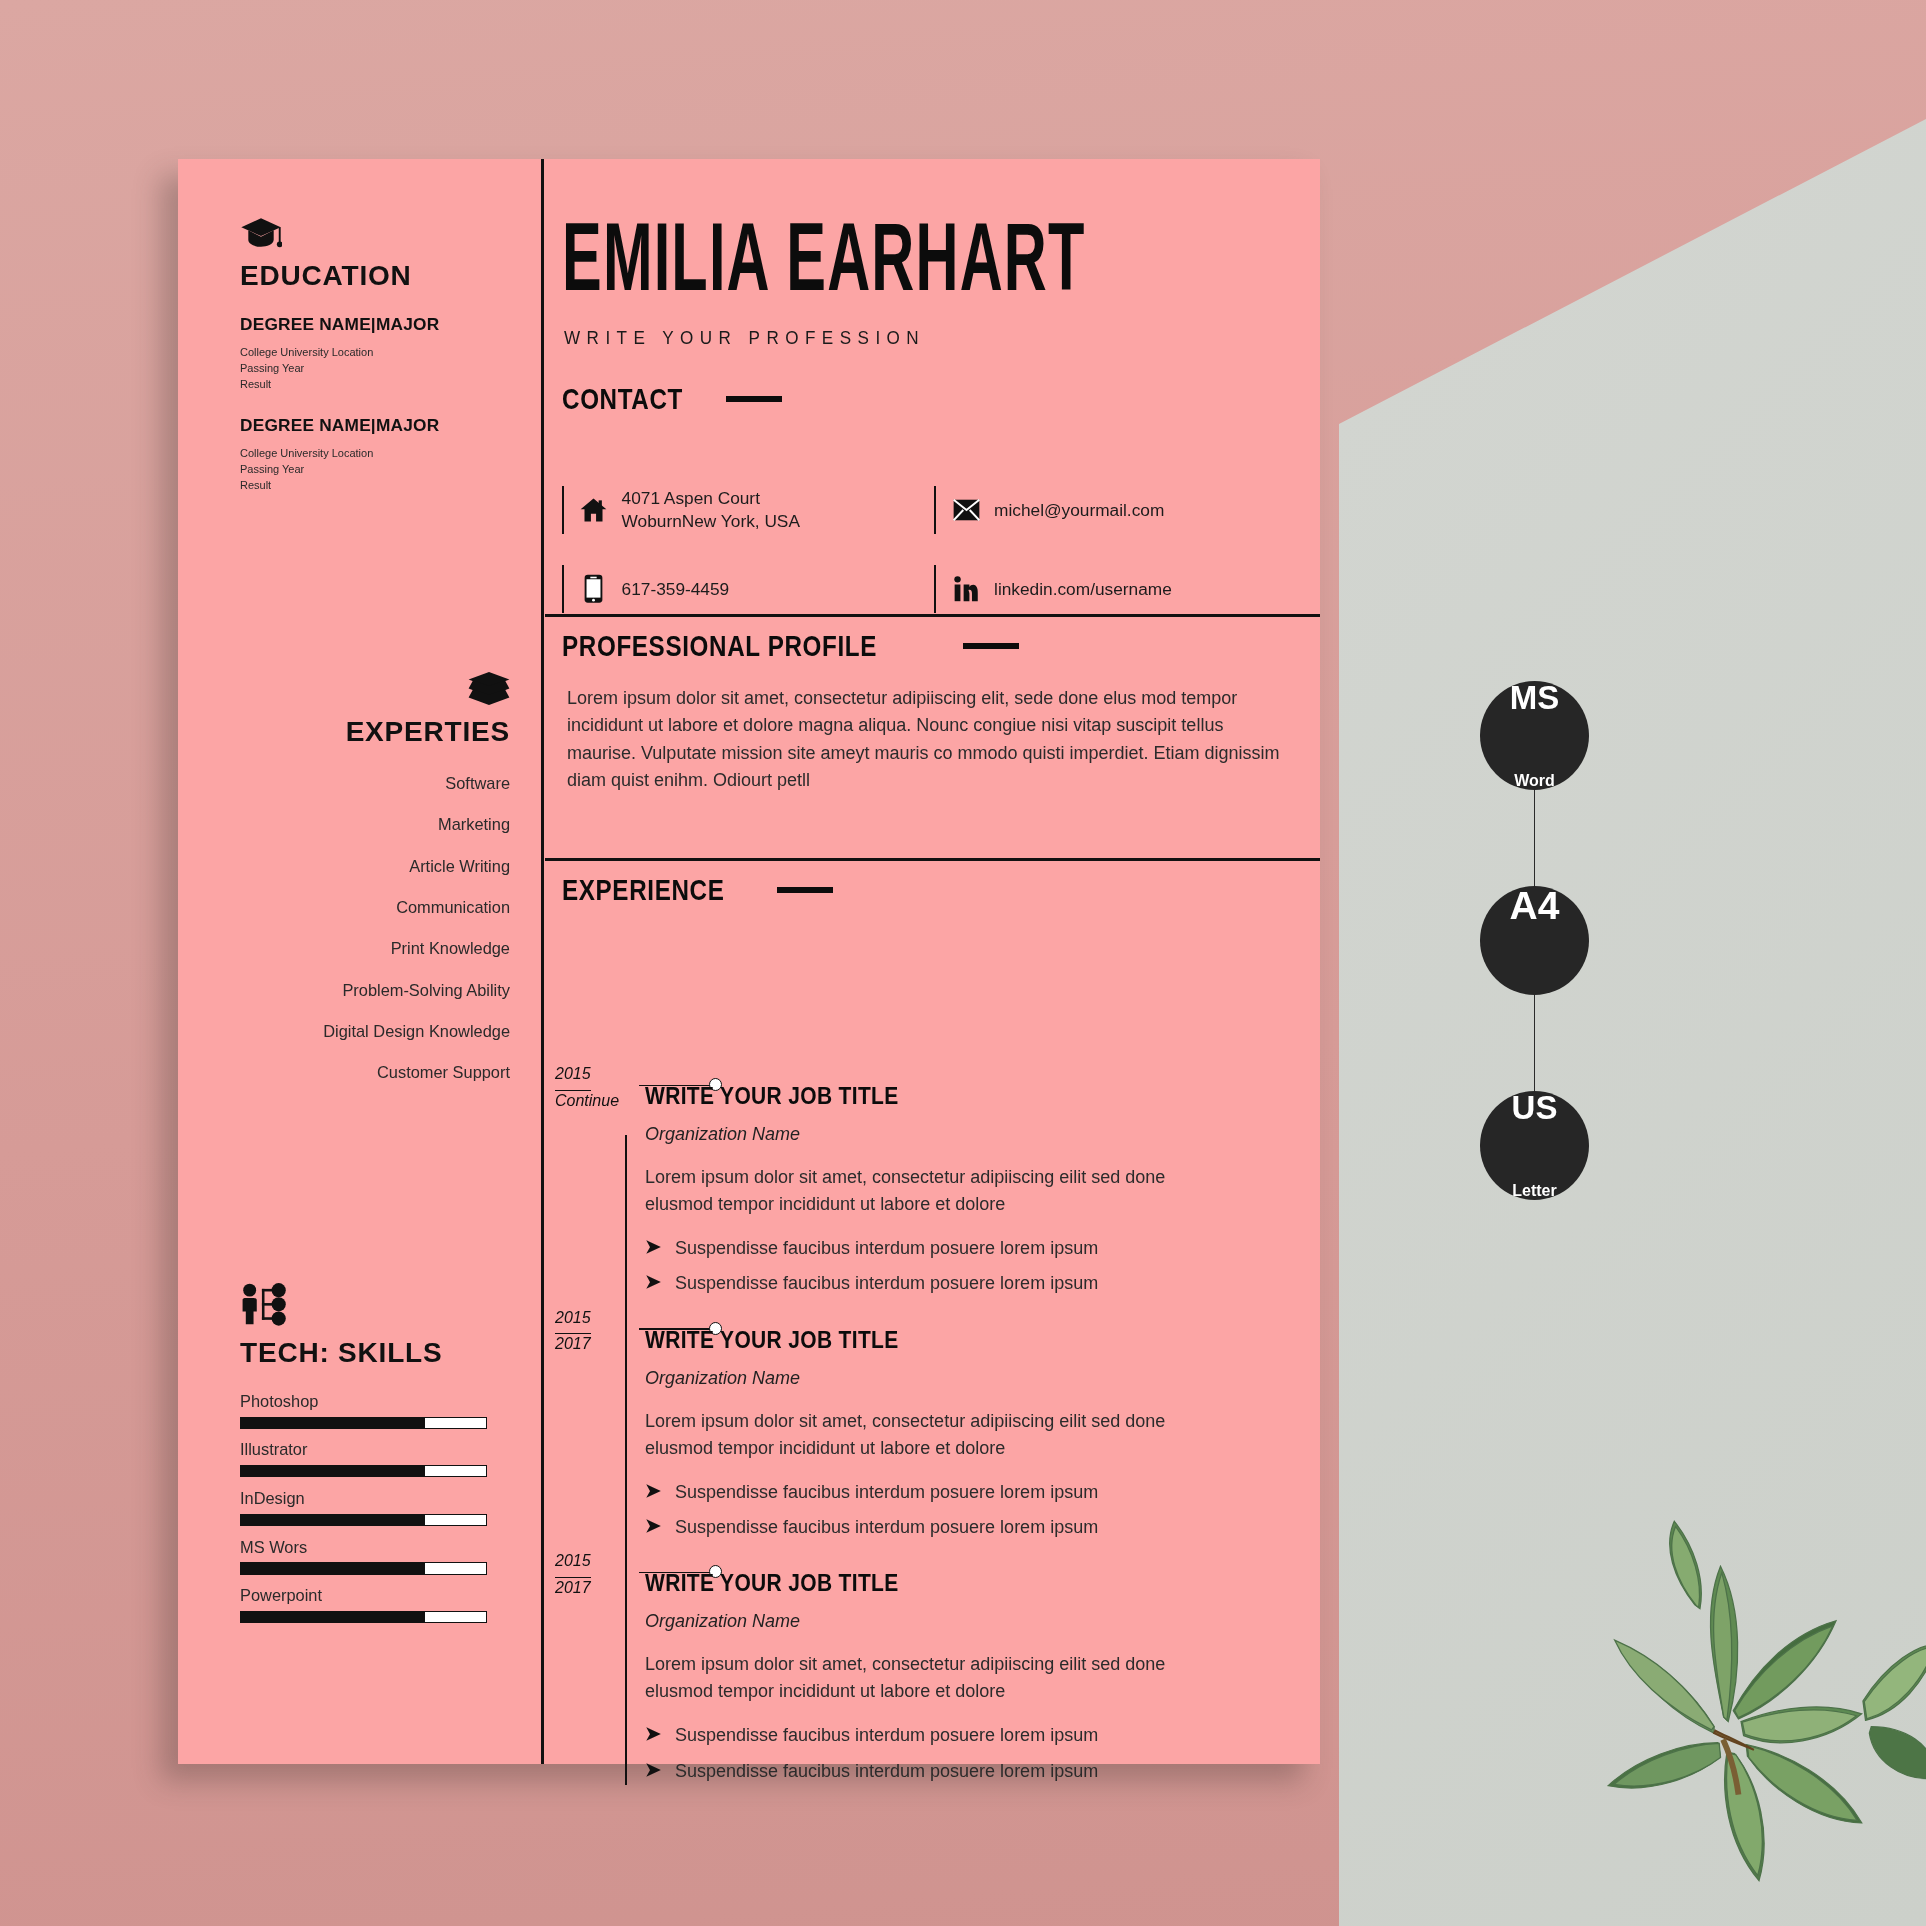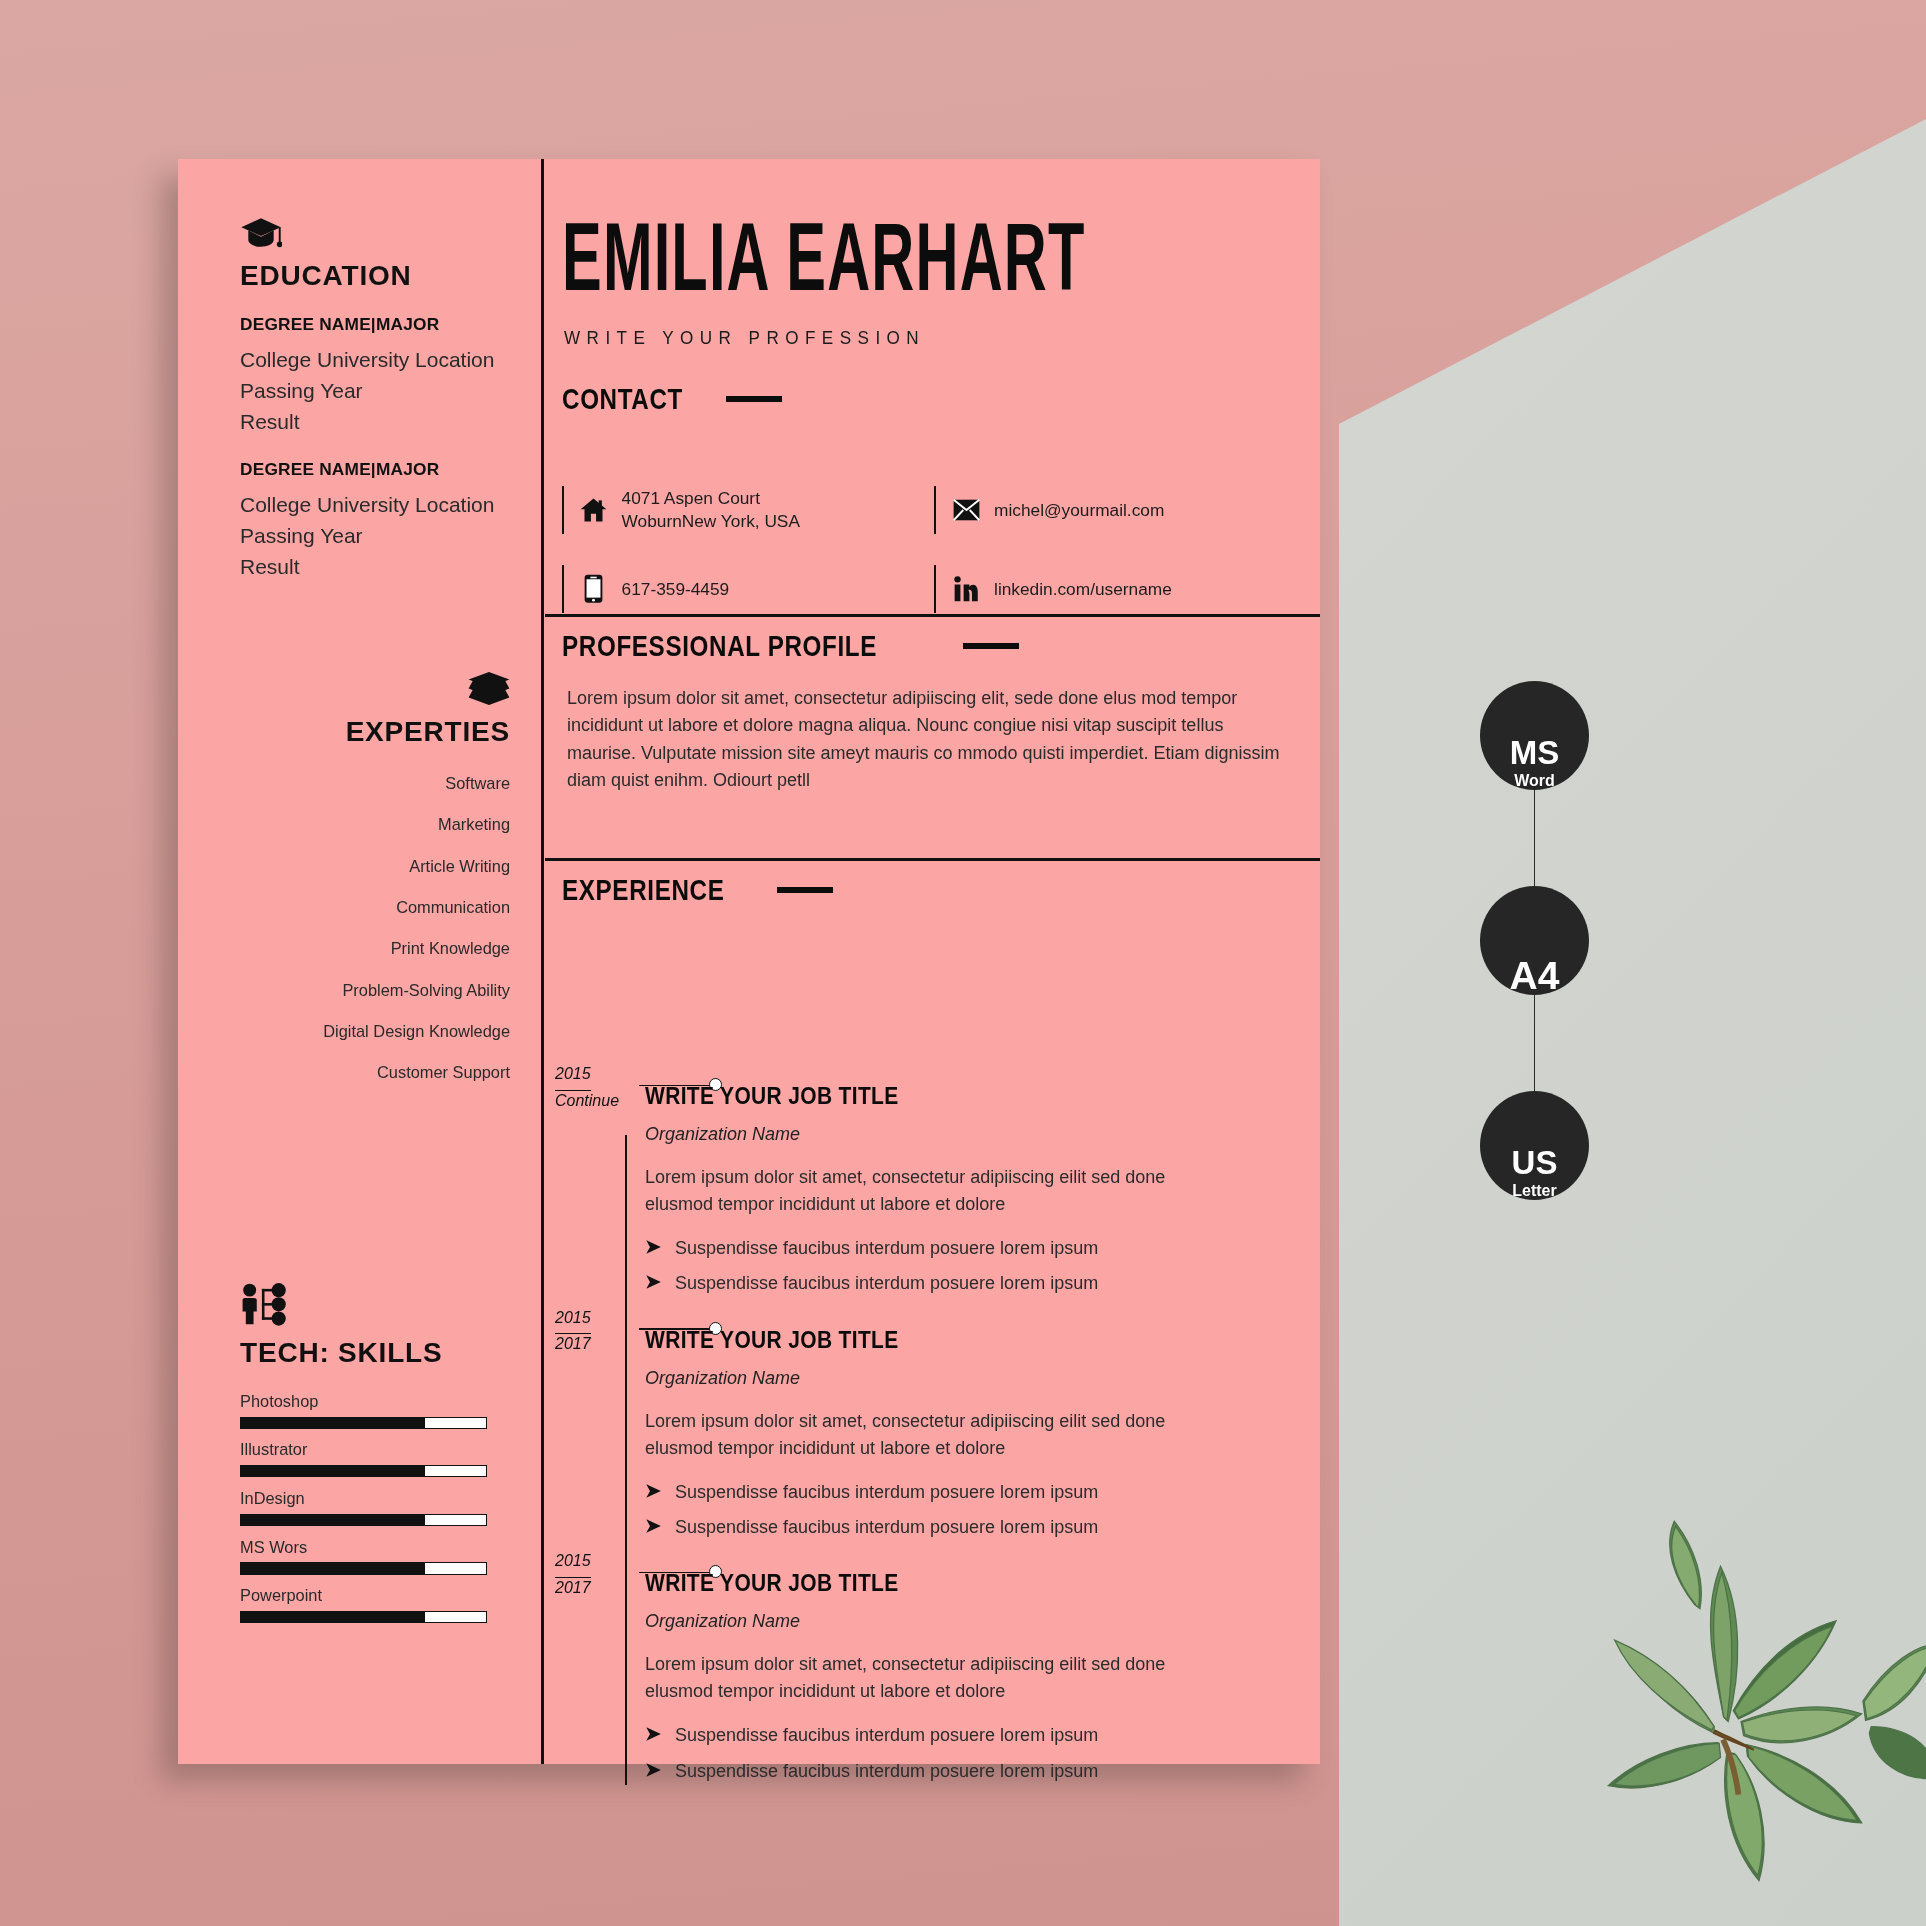--- a/index.html
+++ b/index.html
@@ -86,21 +86,21 @@
 
   .edu-item { margin-top: 22px; }
   .edu-title {
     font-size: 17.3px;
     font-weight: 700;
     letter-spacing: 0.2px;
     color: #111;
     margin-bottom: 9px;
   }
   .edu-line {
-    font-size: 21px;
+    font-size: 11px;
     color: #2a2a2a;
     line-height: 1.48;
     font-weight: 400;
   }
 
   .exp-list { margin-top: 24.4px; }
   .exp-list li {
     list-style: none;
     font-size: 16.4px;
     color: #2a2a2a;
@@ -316,21 +316,21 @@
   .badge {
     position: relative;
     width: 109px;
     height: 109px;
     border-radius: 50%;
     background: #262626;
     color: #fff;
     display: flex;
     flex-direction: column;
     align-items: center;
-    justify-content: flex-end;
+    justify-content: space-between;
     margin: 0 auto;
     z-index: 2;
   }
   .badge .b1 { font-size: 33px; font-weight: 700; line-height: 1; }
   .badge .b2 { font-size: 16px; font-weight: 700; line-height: 1.2; margin-top: 1.9px; }
   .badge.solo .b1 { font-size: 39px; }
   .badge-link {
     width: 1.9px;
     height: 96px;
     background: #2b2b2b;

